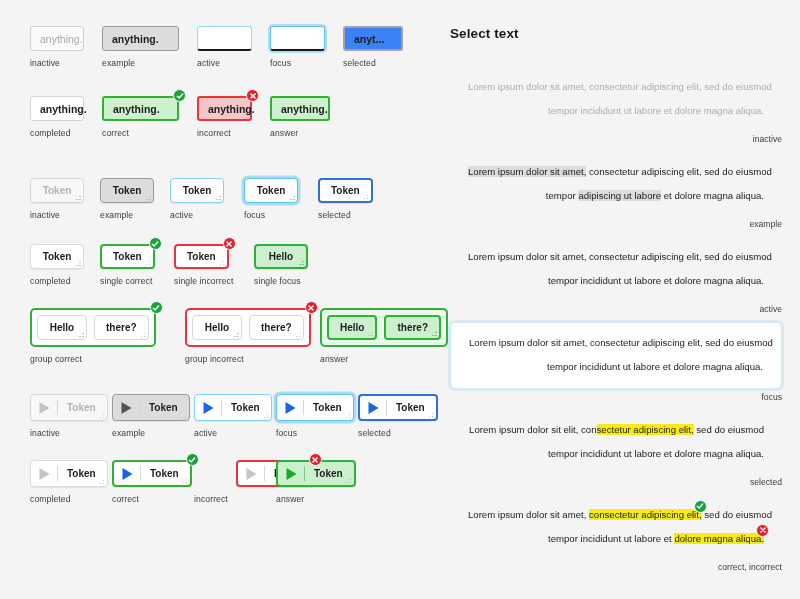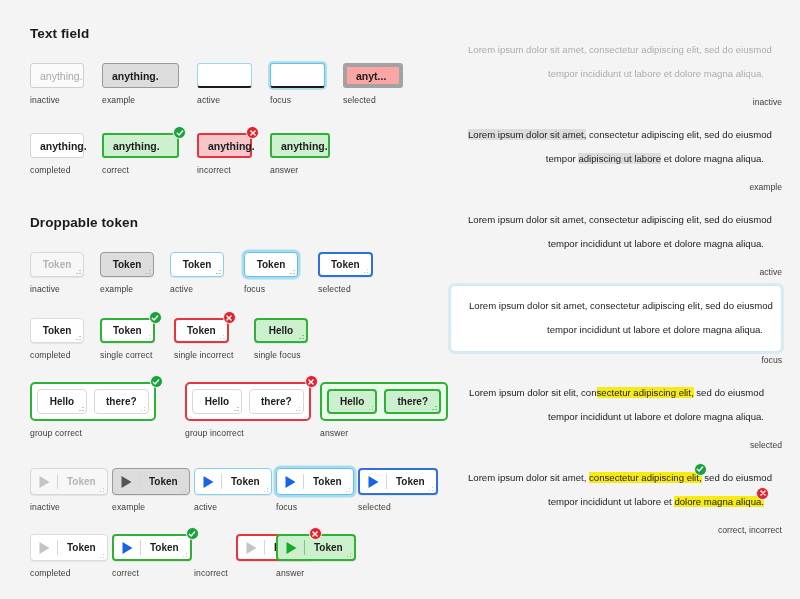--- a/index.html
+++ b/index.html
@@ -30,21 +30,21 @@
     height: 25px; border-radius: 3px; background:#fff;
     display:flex; align-items:center; padding:0 9px;
     font-size: 10.5px; font-weight: bold; color:#1c1c1c;
     position:relative;
   }
   .tf.inactive { border:1px solid #cfcfcf; background:#fafafa; color:#a8a8a8; font-weight:normal; }
   .tf.example  { border:1px solid #9a9a9a; background:#dcdcdc; color:#1c1c1c; }
   .tf.active   { border:1px solid #9ad8f0; border-bottom:2px solid #1a1a1a; background:#fff; }
   .tf.focus    { border:1px solid #5ec3ee; background:#fff; border-bottom:2px solid #1a1a1a;
                  box-shadow: 0 0 0 2px rgba(94,195,238,.45); }
-  .tf.selected { border:4px solid #a3a3a3; background:#fca5a5; }
+  .tf.selected { border:2px solid #a3a3a3; background:#3b82f6; }
   .tf.completed{ border:1px solid #d4d4d4; background:#fff; }
   .tf.correct  { border:2px solid #2eb135; background:#cdf0cf; }
   .tf.incorrect{ border:2px solid #e8343c; background:#f6c6c8; }
   .tf.answer   { border:2px solid #2eb135; background:#cdf0cf; }
 
   
   .badge {
     position:absolute; width:13px; height:13px; border-radius:50%;
     display:flex; align-items:center; justify-content:center;
     font-size:8px; color:#fff; font-weight:bold; line-height:1;
@@ -132,21 +132,20 @@
   .inline-badge.ok { background:#1aa33c; }
   .inline-badge.bad { background:#e0232c; }
 </style>
 </head>
 <body>
 
 <div class="page">
 
   <div class="col-left">
 
-    <h2 class="section-title">Text field</h2>
 
     <div class="row" id="tf-row1">
         <div class="cell" style="width: 72px;">
           <div style="position: relative; width: 54px;">
             <div class="tf inactive">
               <span>anything.</span>
             </div>
           </div>
           <div class="caption">inactive</div>
         </div>
@@ -224,21 +223,20 @@
             <div class="tf answer">
               <span>anything.</span>
             </div>
           </div>
           <div class="caption">answer</div>
         </div>
       </div>
 
     <div style="height:40px"></div>
 
-    <h2 class="section-title">Droppable token</h2>
 
     <div class="row" id="tk-row1">
         <div class="cell" style="width: 70px;"><div style="position: relative; display: inline-block;"><div class="tok inactive">
               <span>Token</span>
               <span class="grip ">
                 <i></i>
                 <i></i>
                 <i></i>
               </span>
             </div></div><div class="caption">inactive</div></div>
@@ -519,20 +517,21 @@
               <span class="grip g">
                 <i></i>
                 <i></i>
                 <i></i>
               </span>
             </div></div><div class="caption">answer</div></div>
       </div>
   </div>
 
   <div class="col-right">
+    <h2 class="section-title">Select text</h2>
     <div id="st-blocks">
         <div class="st-block">
           <div class="st-inner">
             <div class="st-line muted rel"><span>Lorem ipsum dolor sit amet, consectetur adipiscing elit, sed do eiusmod</span></div>
             <div class="st-line muted rel"><span>tempor incididunt ut labore et dolore magna aliqua.</span></div>
           </div>
           <div class="st-caption">inactive</div>
         </div>
         <div class="st-block">
           <div class="st-inner">

